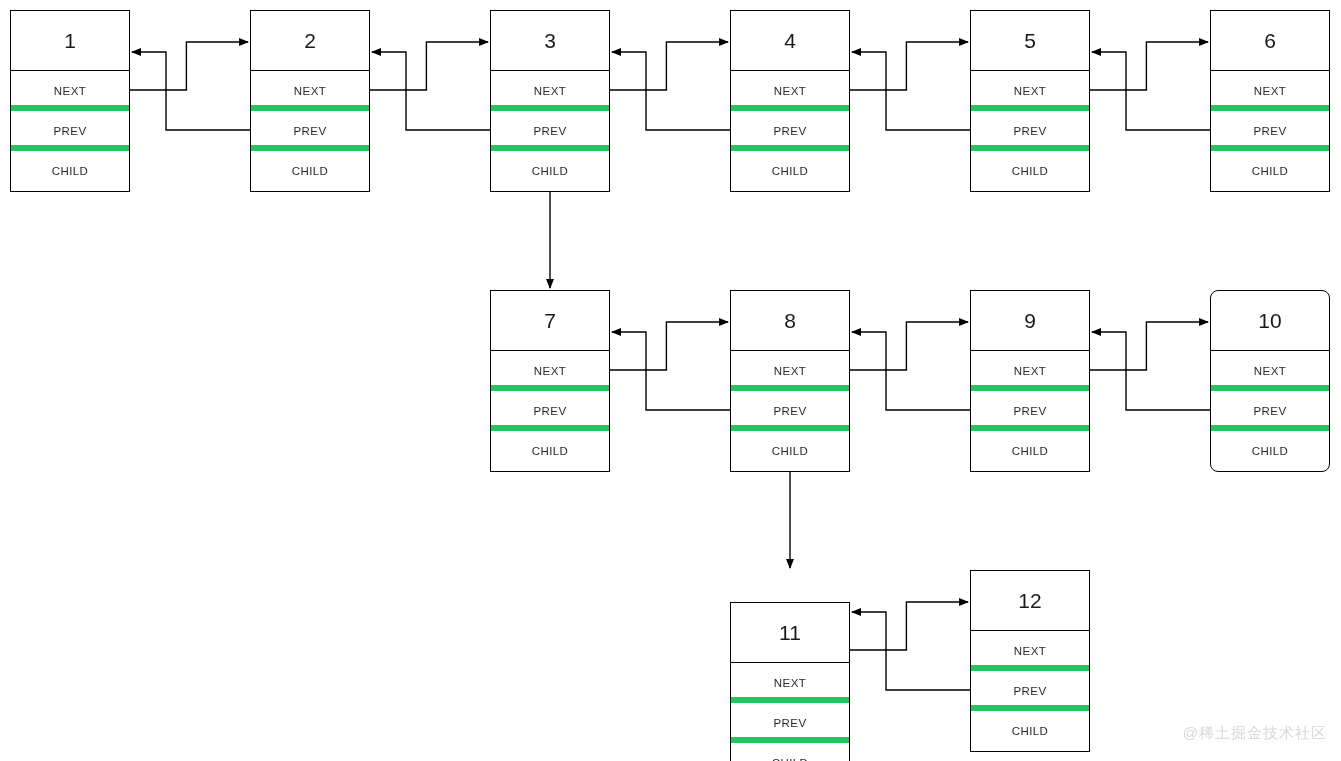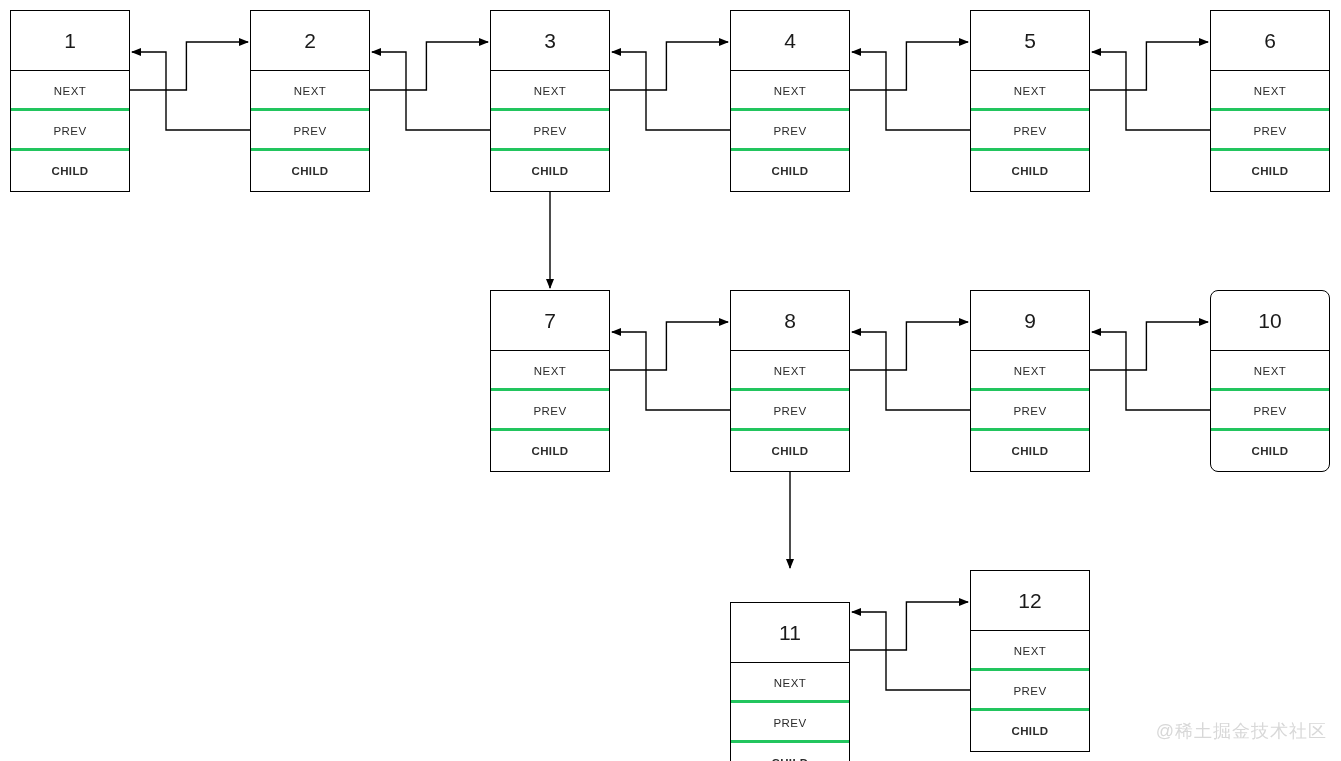--- a/index.html
+++ b/index.html
@@ -40,32 +40,31 @@
     border-bottom: 1px solid #000000;
     box-sizing: border-box;
   }
   .node-field {
     height: 40px;
     line-height: 40px;
     text-align: center;
     font-size: 11.5px;
     letter-spacing: 0.4px;
     color: #2b2b2b;
-    border-bottom: 3px solid #22c55e;
+    border-bottom: 6px solid #22c55e;
     box-sizing: border-box;
   }
   .node-field.last {
     border-bottom: none;
-    font-weight: bold;
   }
   .watermark {
     position: absolute;
     right: 14px;
     bottom: 18px;
-    font-size: 18px;
+    font-size: 15px;
     color: #d8d8d8;
     letter-spacing: 1px;
     white-space: nowrap;
     z-index: 3;
   }
 </style>
 </head>
 <body>
 
 <div id="canvas">

